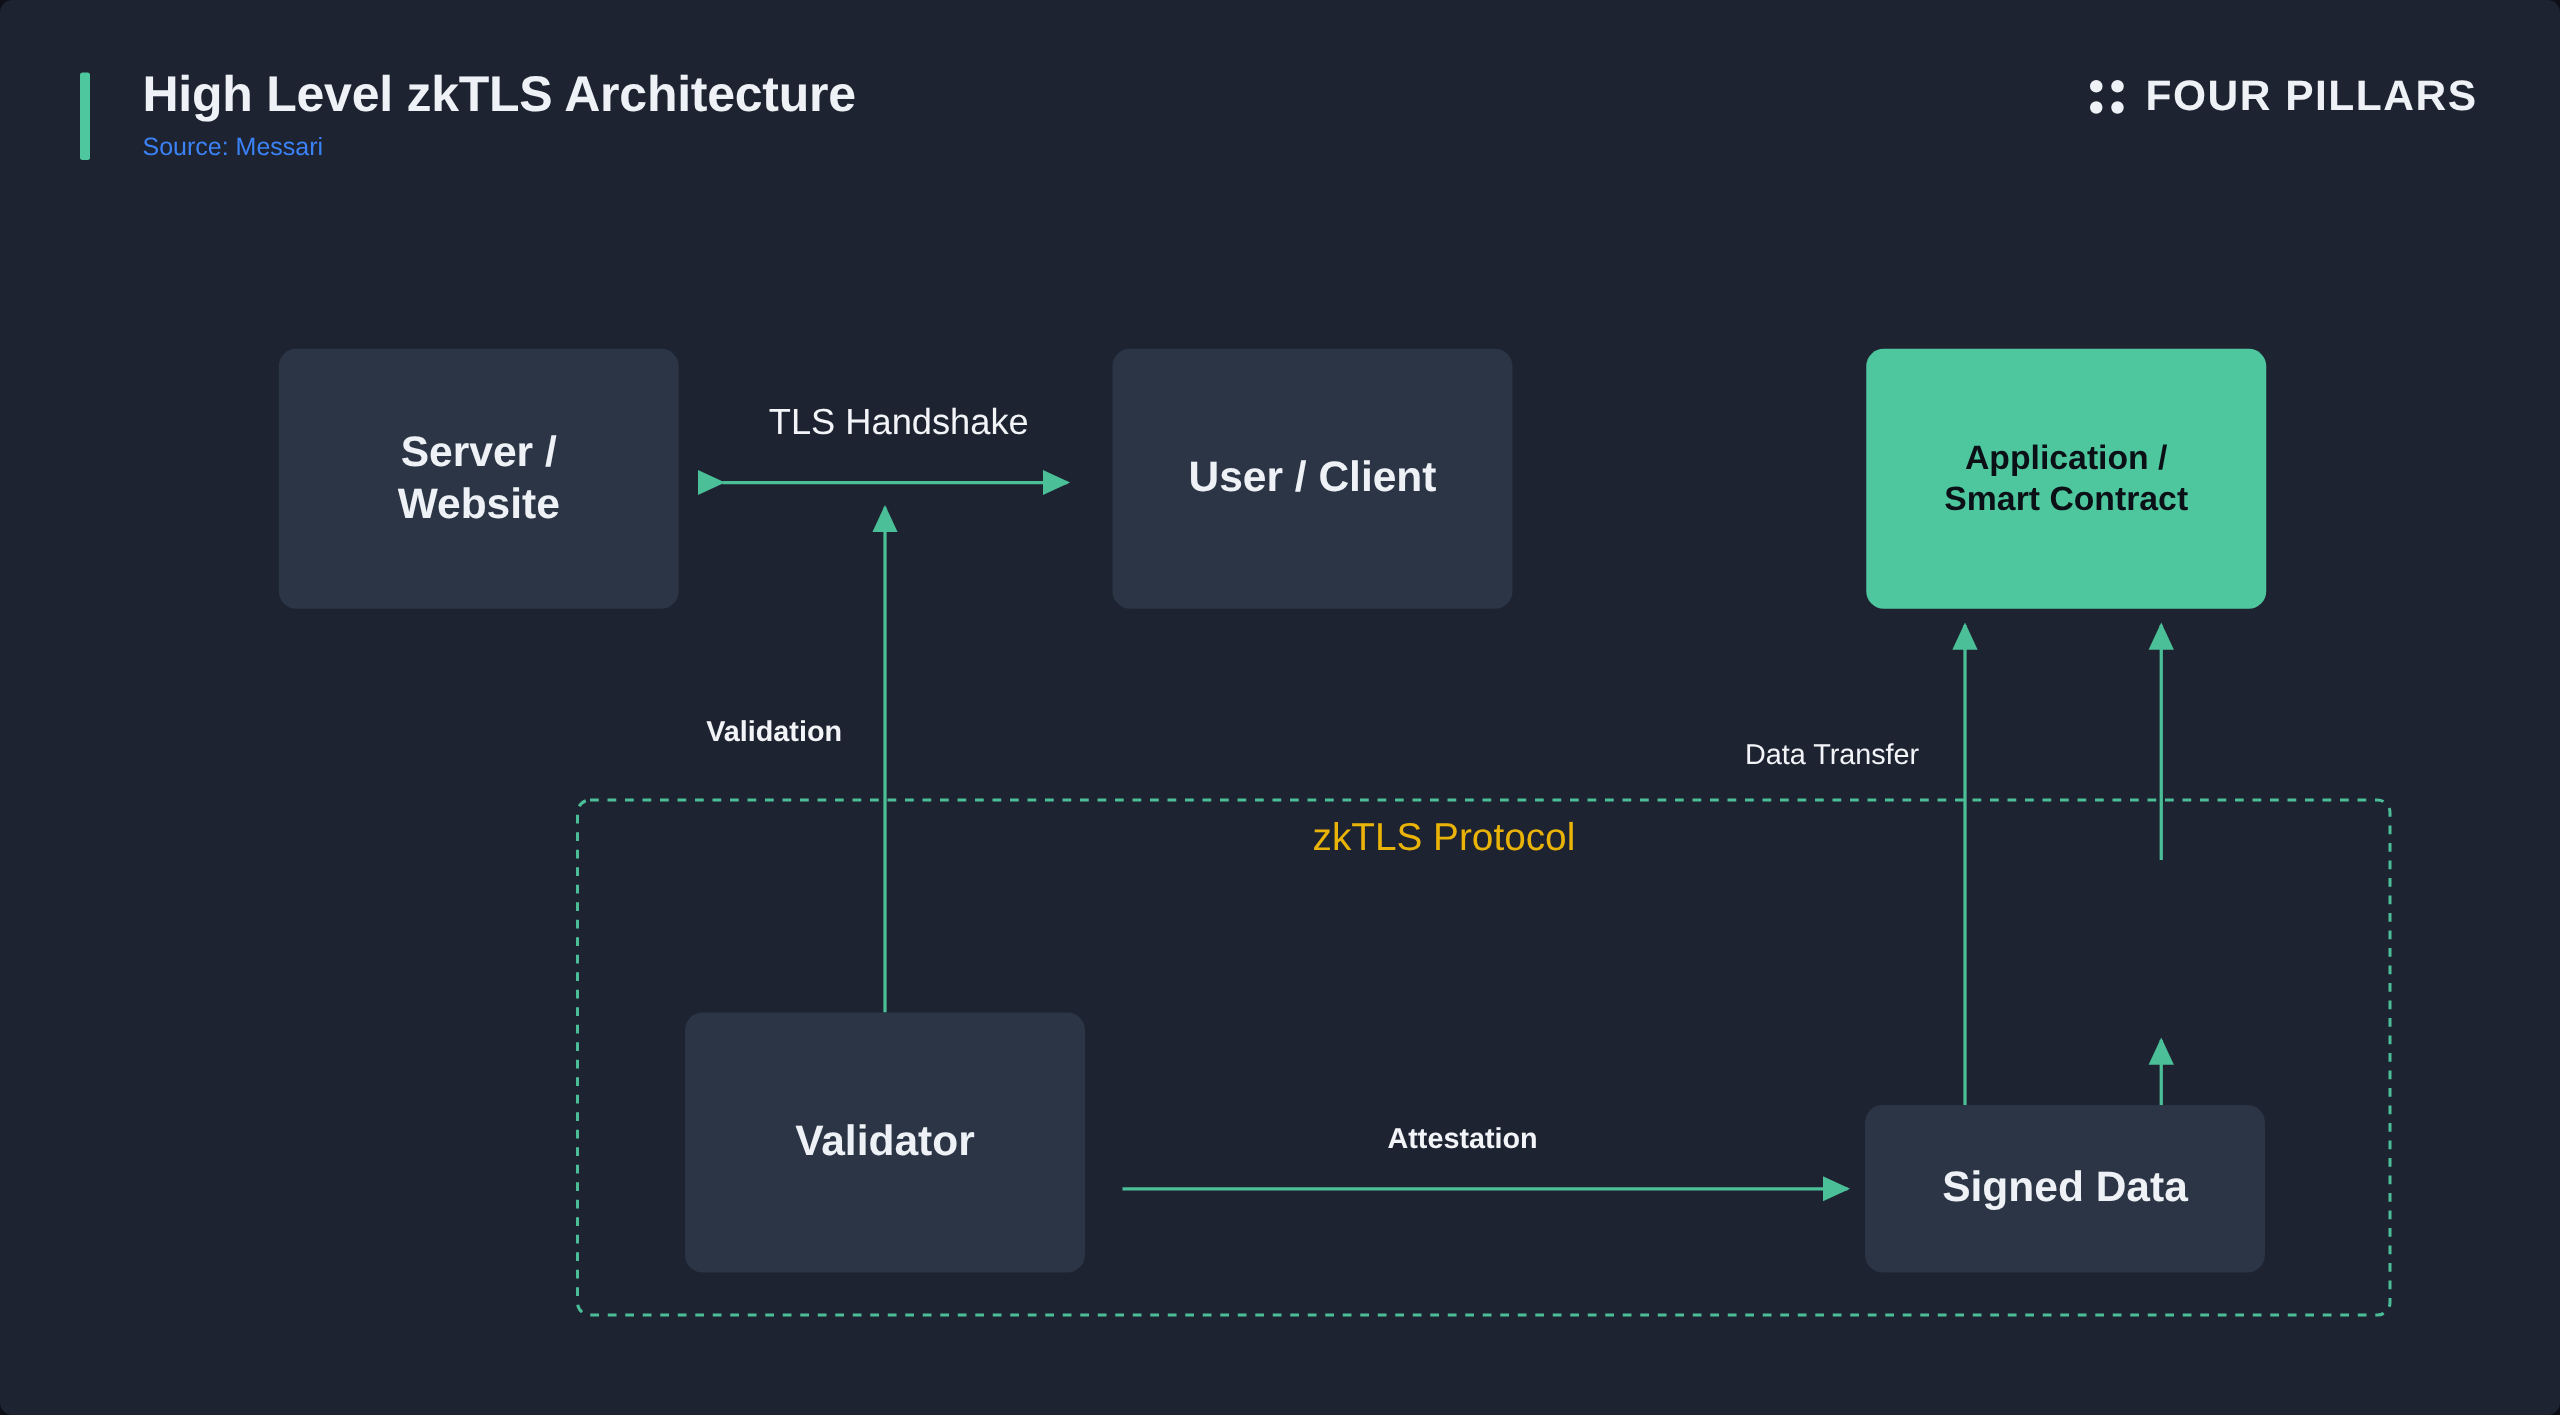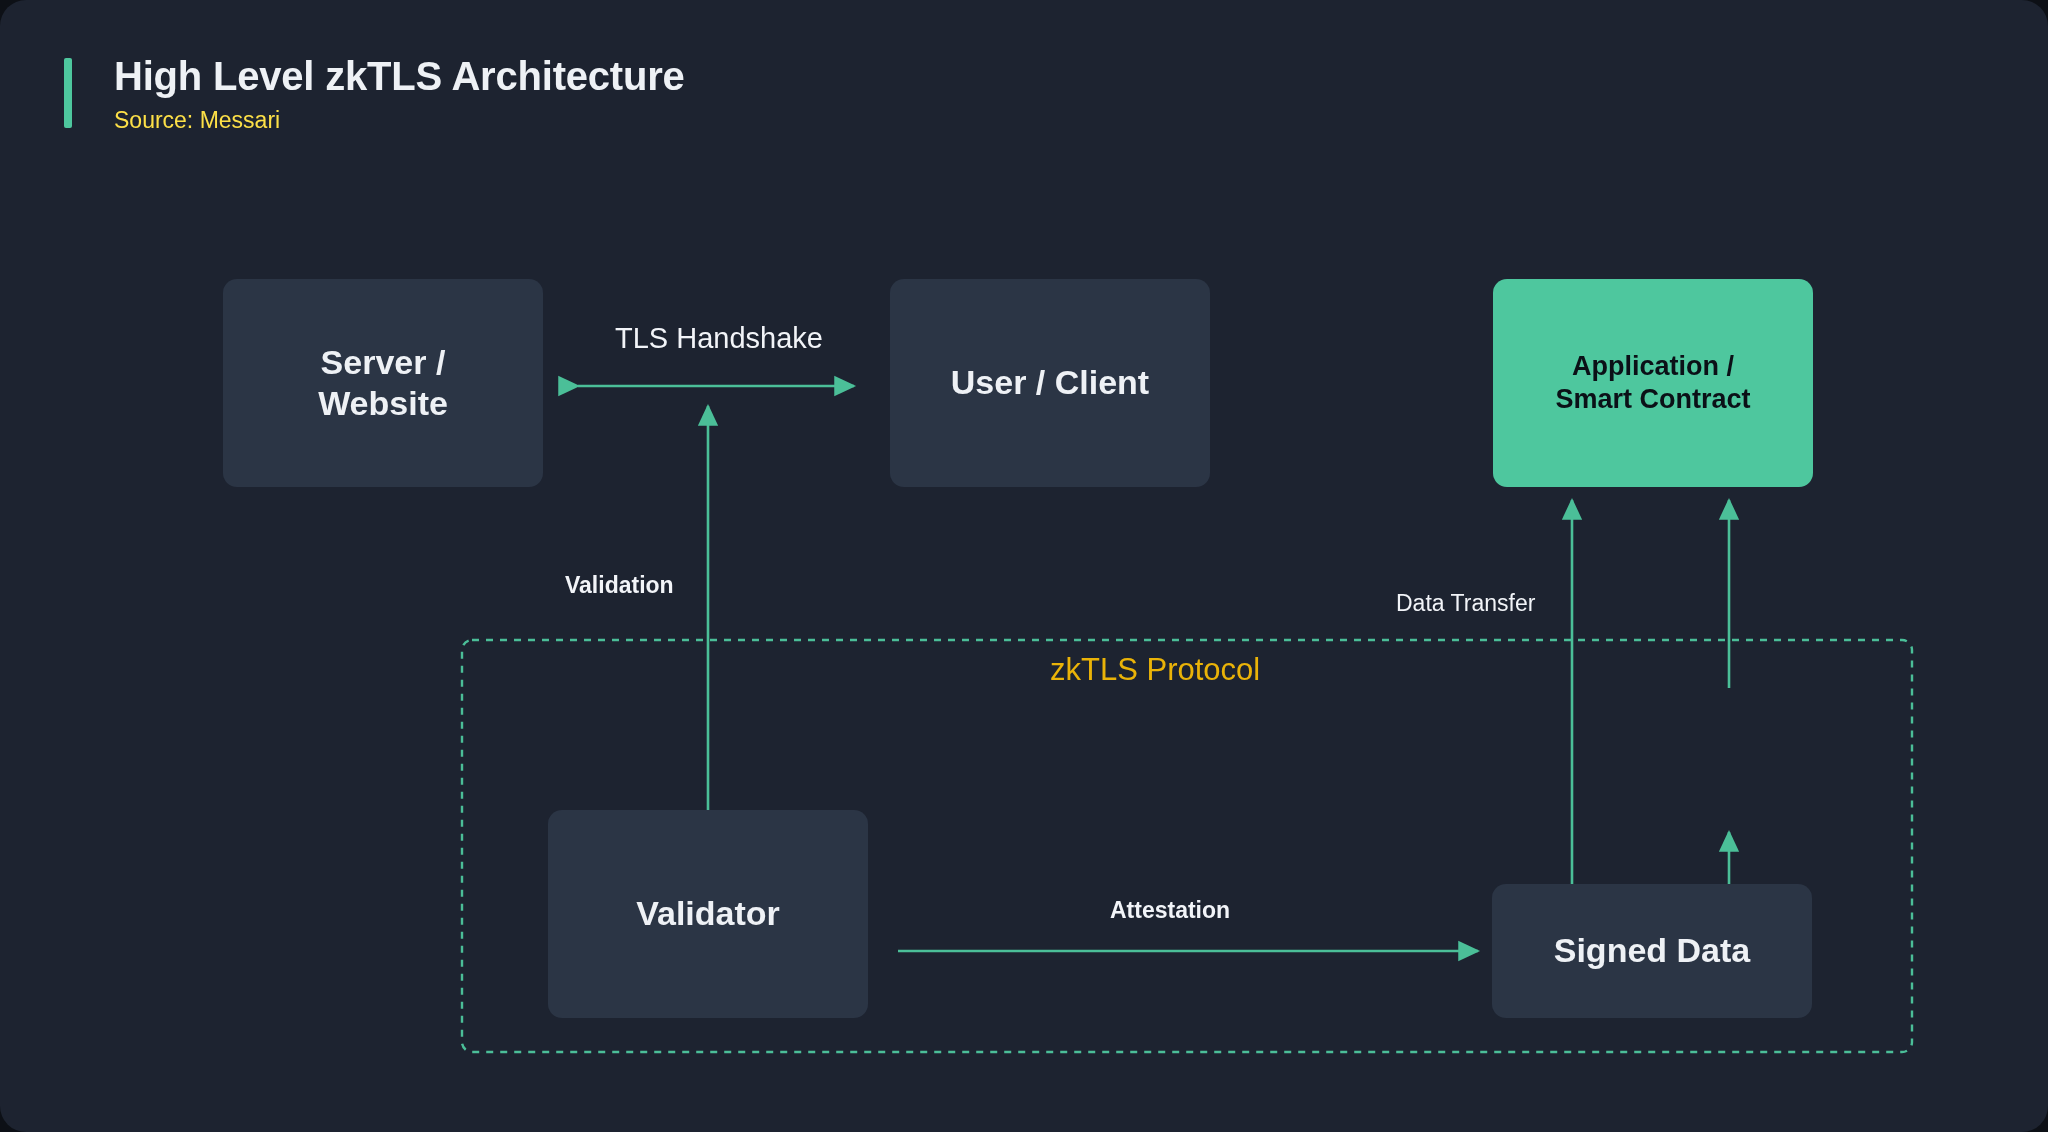--- a/index.html
+++ b/index.html
@@ -11,21 +11,21 @@
     width: 2048px;
     height: 1132px;
     overflow: hidden;
     font-family: "Liberation Sans", sans-serif;
   }
   #page {
     position: relative;
     width: 2048px;
     height: 1132px;
     background: #1d2330;
-    border-radius: 26px;
+    border-radius: 10px;
     overflow: hidden;
   }
 
   
   #header {
     position: absolute;
     top: 0; left: 0;
     width: 2048px;
     height: 170px;
   }
@@ -46,22 +46,22 @@
   #page-title {
     font-size: 40px;
     font-weight: bold;
     color: #eef1f5;
     letter-spacing: -0.2px;
     line-height: 1.12;
     white-space: nowrap;
   }
   #page-source {
     margin-top: 8px;
-    font-size: 23px;
-    color: #fde047;
+    font-size: 20px;
+    color: #3b82f6;
     white-space: nowrap;
   }
   #brand {
     position: absolute;
     right: 66px;
     top: 58px;
     display: flex;
     align-items: center;
     gap: 17px;
   }
@@ -140,20 +140,29 @@
 </head>
 <body>
 
 <div id="page">
 
   <div id="header">
     <div id="title-accent"></div>
     <div id="title-block">
       <div id="page-title">High Level zkTLS Architecture</div>
       <div id="page-source">Source: Messari</div>
+    </div>
+    <div id="brand">
+      <div id="brand-logo">
+        <i></i>
+          <i></i>
+          <i></i>
+          <i></i>
+      </div>
+      <div id="brand-text">FOUR PILLARS</div>
     </div>
   </div>
 
   <div id="diagram">
 
     <svg class="svg-layer" viewBox="0 0 2048 1132">
       <defs>
         <marker id="ah-r" markerWidth="9" markerHeight="9" refX="7.6" refY="4.5" orient="auto">
           <path d="M0,0.6 L8.4,4.5 L0,8.4 Z" fill="#4bbf98"></path>
         </marker>

